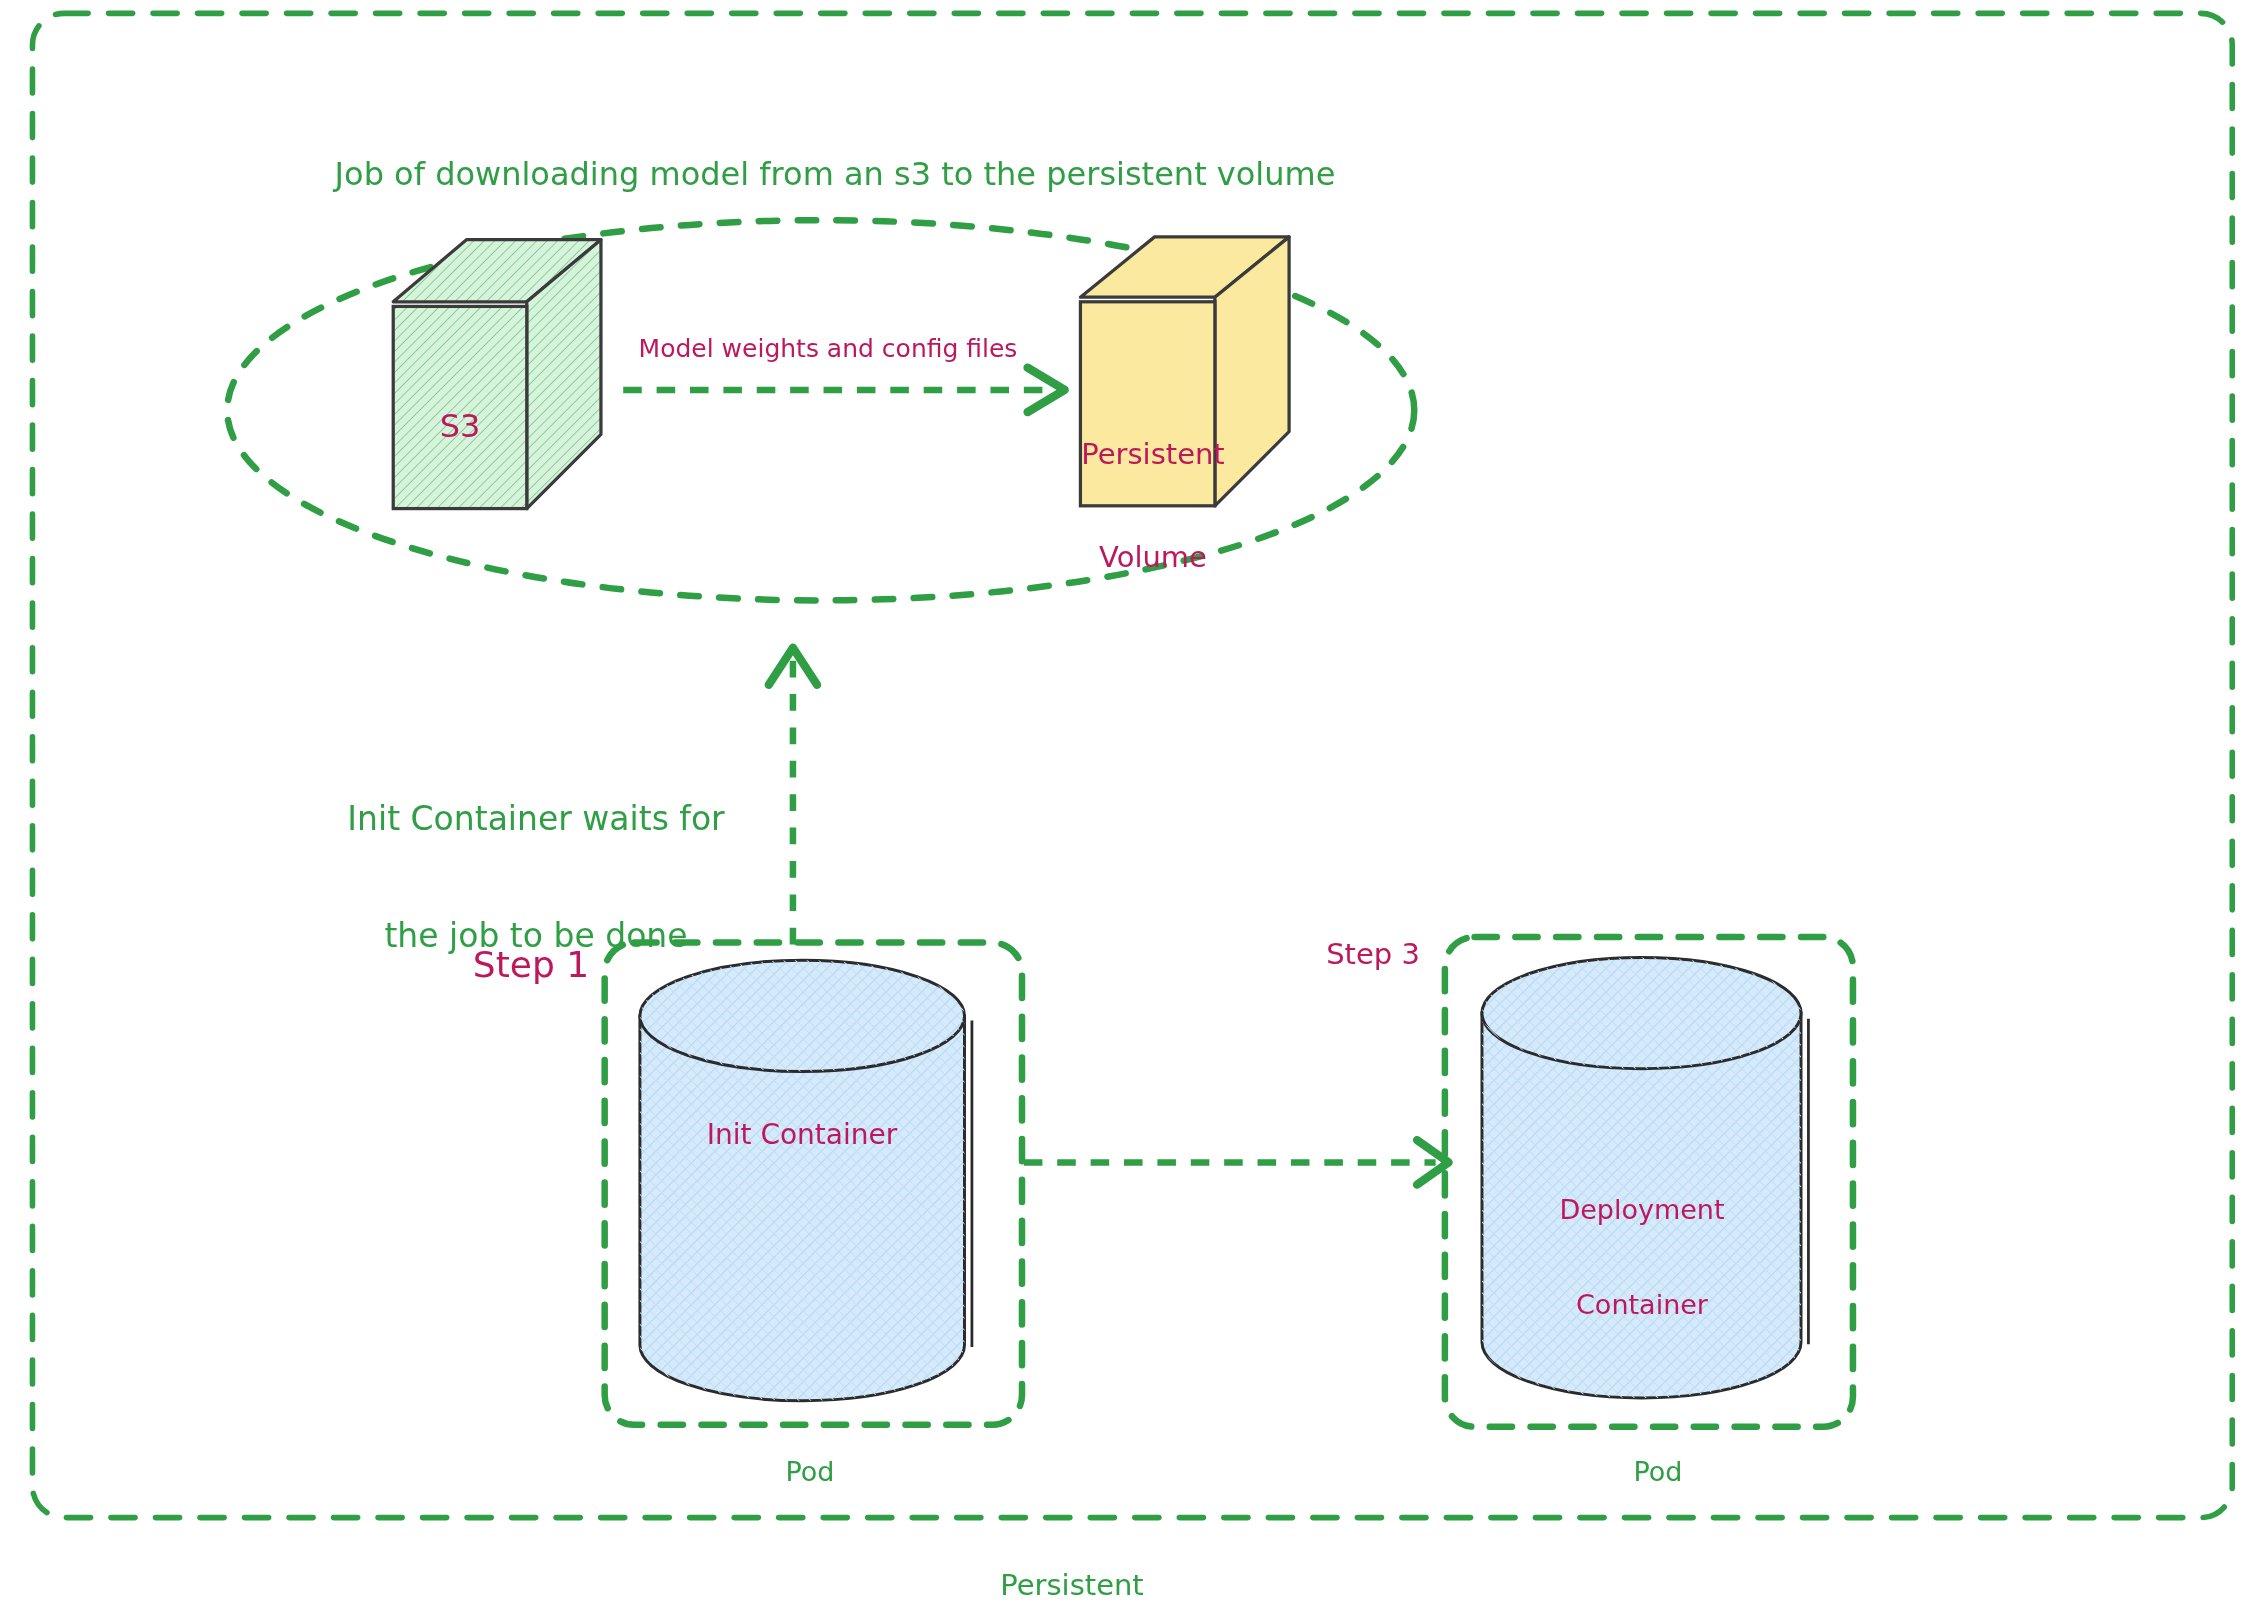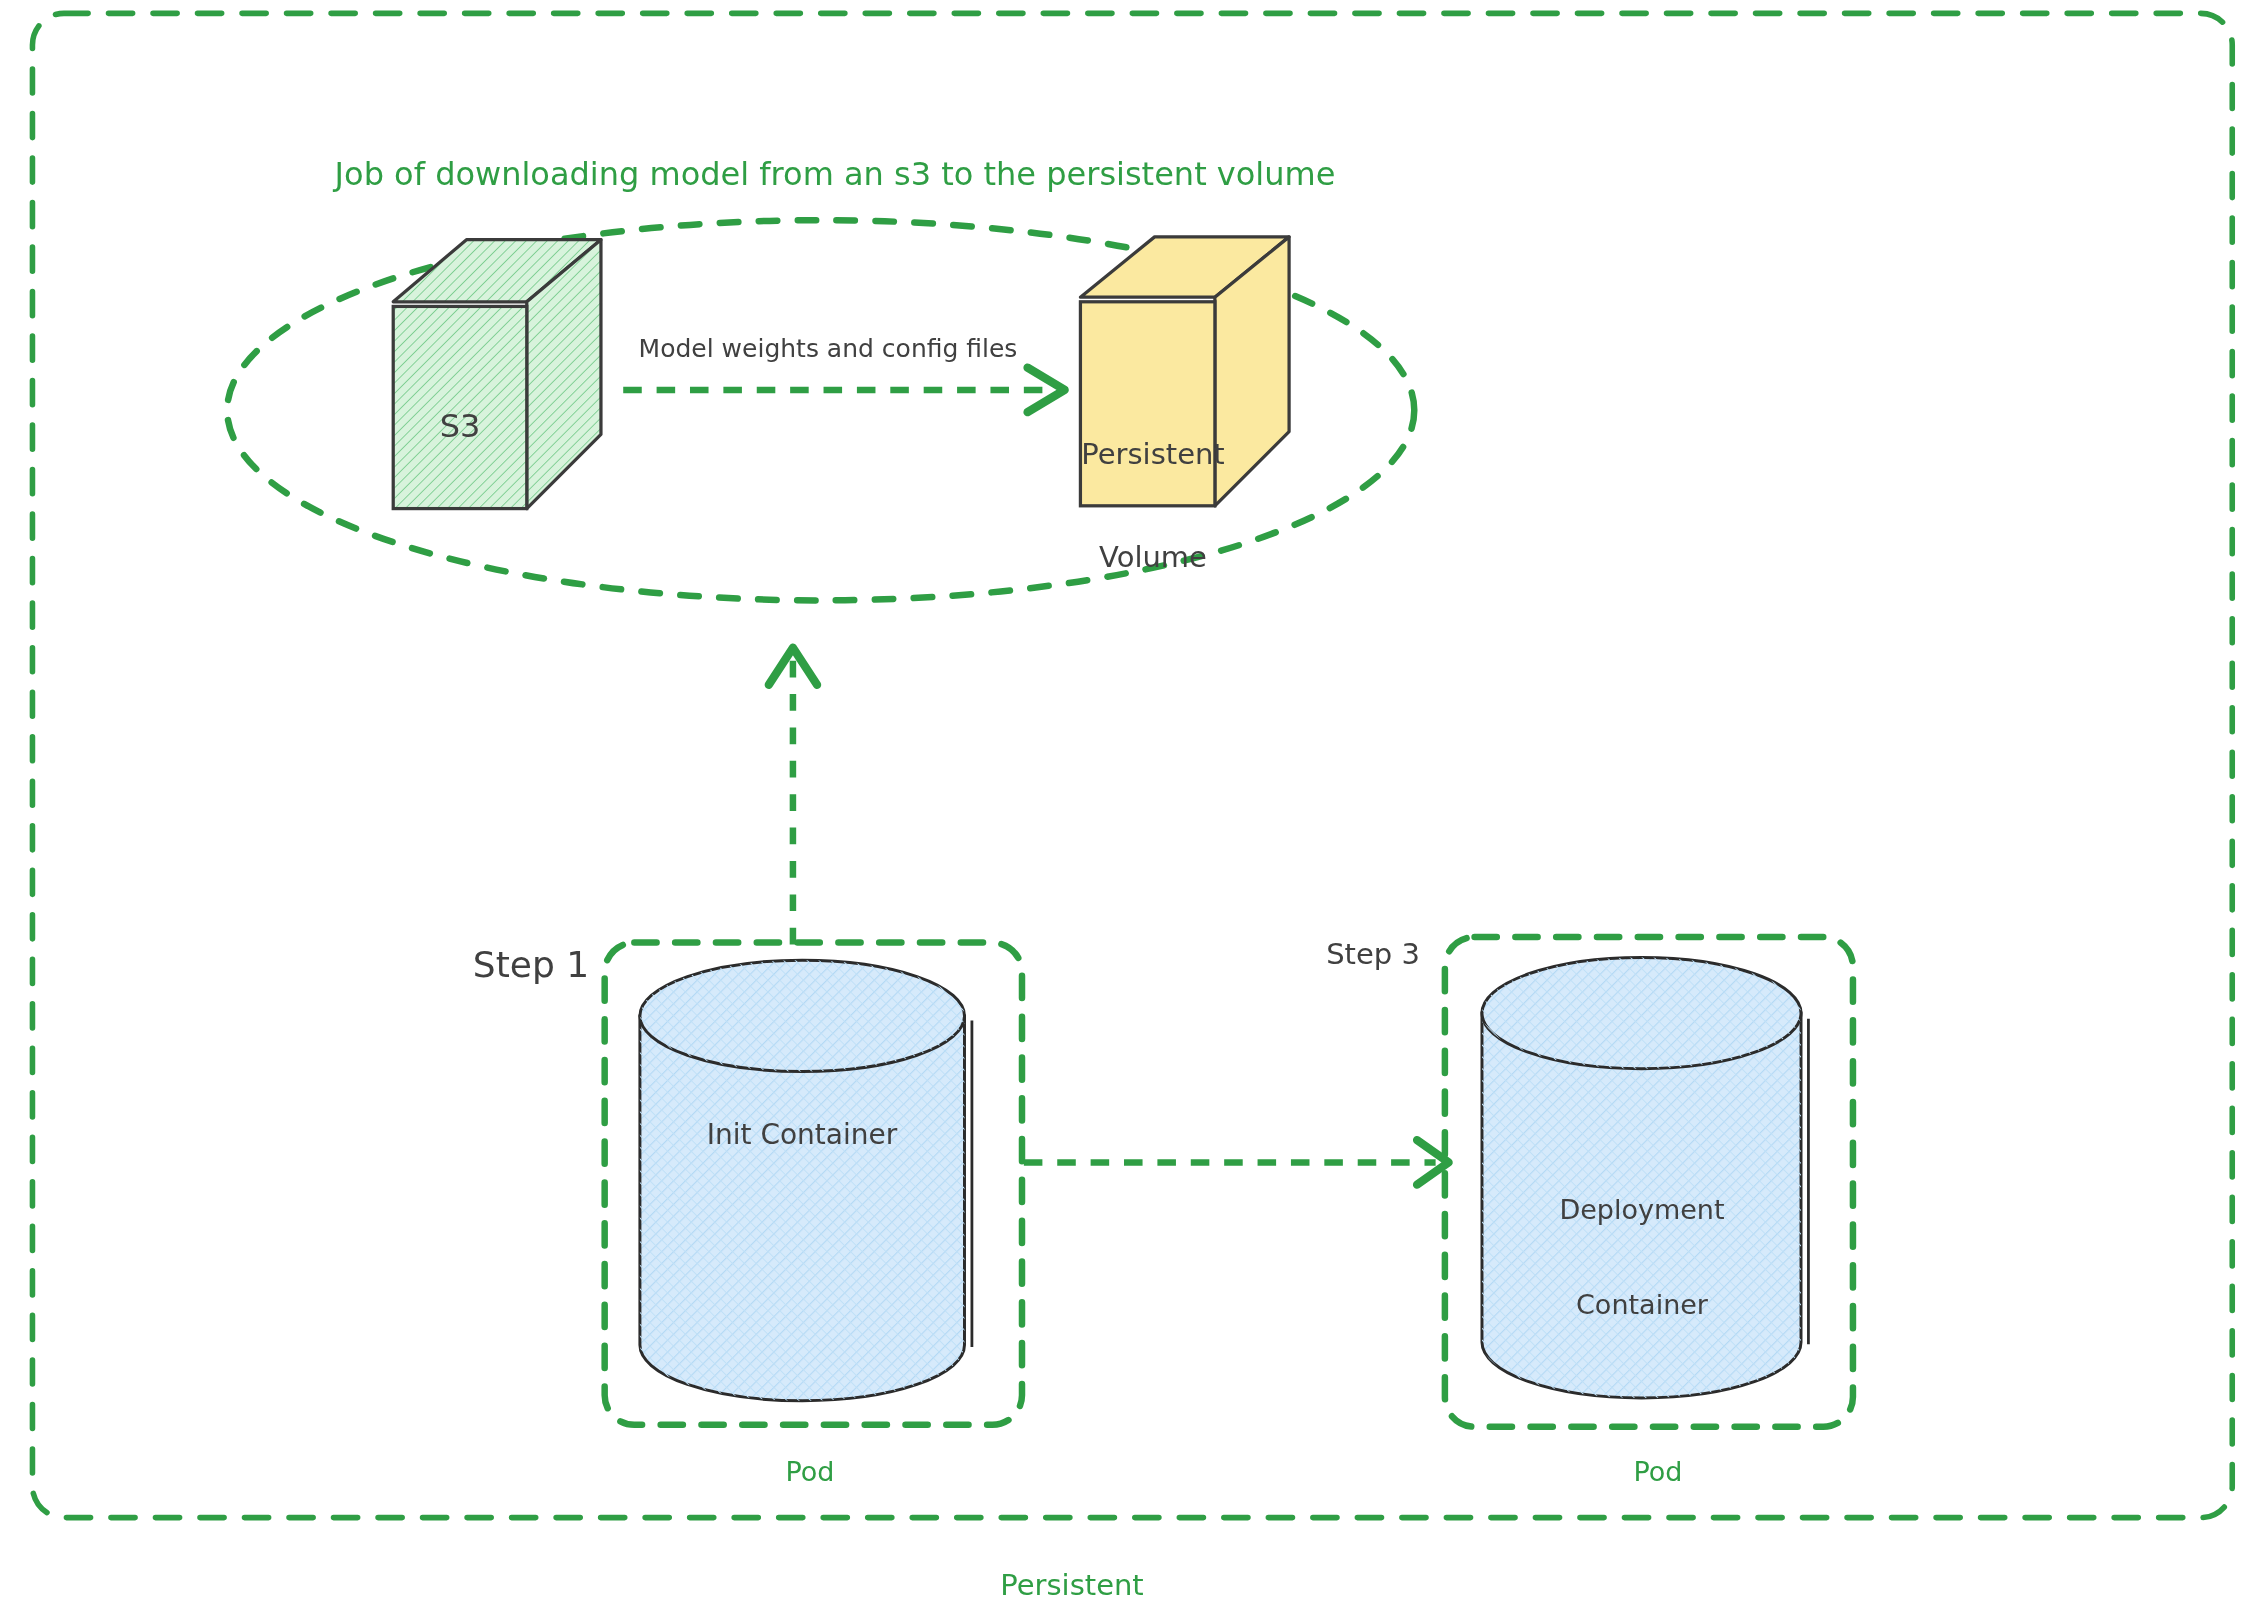--- a/index.html
+++ b/index.html
@@ -5,21 +5,21 @@
   html,body{margin:0;padding:0;background:#ffffff;}
   body{
     width:2261px;height:1620px;position:relative;overflow:hidden;
     font-family:"DejaVu Sans", sans-serif;
   }
   .stage{position:absolute;inset:0;}
   svg.canvas{position:absolute;left:0;top:0;width:2261px;height:1620px;}
   .hand{font-family:"DejaVu Sans", sans-serif;}
   .lbl{position:absolute;white-space:pre;line-height:1.18;}
   .green{color:#2f9e44;}
-  .black{color:#404040;}
+  .black{color:#be185d;}
   .ctr{transform:translateX(-50%);text-align:center;}
 </style>
 </head>
 <body>
 
 <div class="stage">
 
   <svg class="canvas" viewBox="0 0 2438 1746">
     <defs>
       <pattern id="hatchGreen" width="8" height="8" patternUnits="userSpaceOnUse" patternTransform="rotate(45)">
@@ -94,20 +94,24 @@
 
   <div class="lbl hand black ctr" style="left:460px;top:408px;font-size:32px;">S3</div>
 
   <div class="lbl hand black ctr" style="left:1153px;top:369px;font-size:29px;">
     <div>Persistent</div>
     <div>Volume</div>
   </div>
 
   <div class="lbl hand black ctr" style="left:828px;top:334px;font-size:25px;">Model weights and config files</div>
 
+  <div class="lbl hand green ctr" style="left:536px;top:722px;font-size:33px;">
+    <div>Init Container waits for</div>
+    <div>the job to be done</div>
+  </div>
 
   <div class="lbl hand black ctr" style="left:531px;top:944px;font-size:36px;">Step 1</div>
 
   <div class="lbl hand black ctr" style="left:802px;top:1118px;font-size:28px;">Init Container</div>
 
   <div class="lbl hand green ctr" style="left:810px;top:1456px;font-size:27px;">Pod</div>
 
   <div class="lbl hand black ctr" style="left:1373px;top:937px;font-size:29px;">Step 3</div>
 
   <div class="lbl hand black ctr" style="left:1642px;top:1130px;font-size:27px;">

